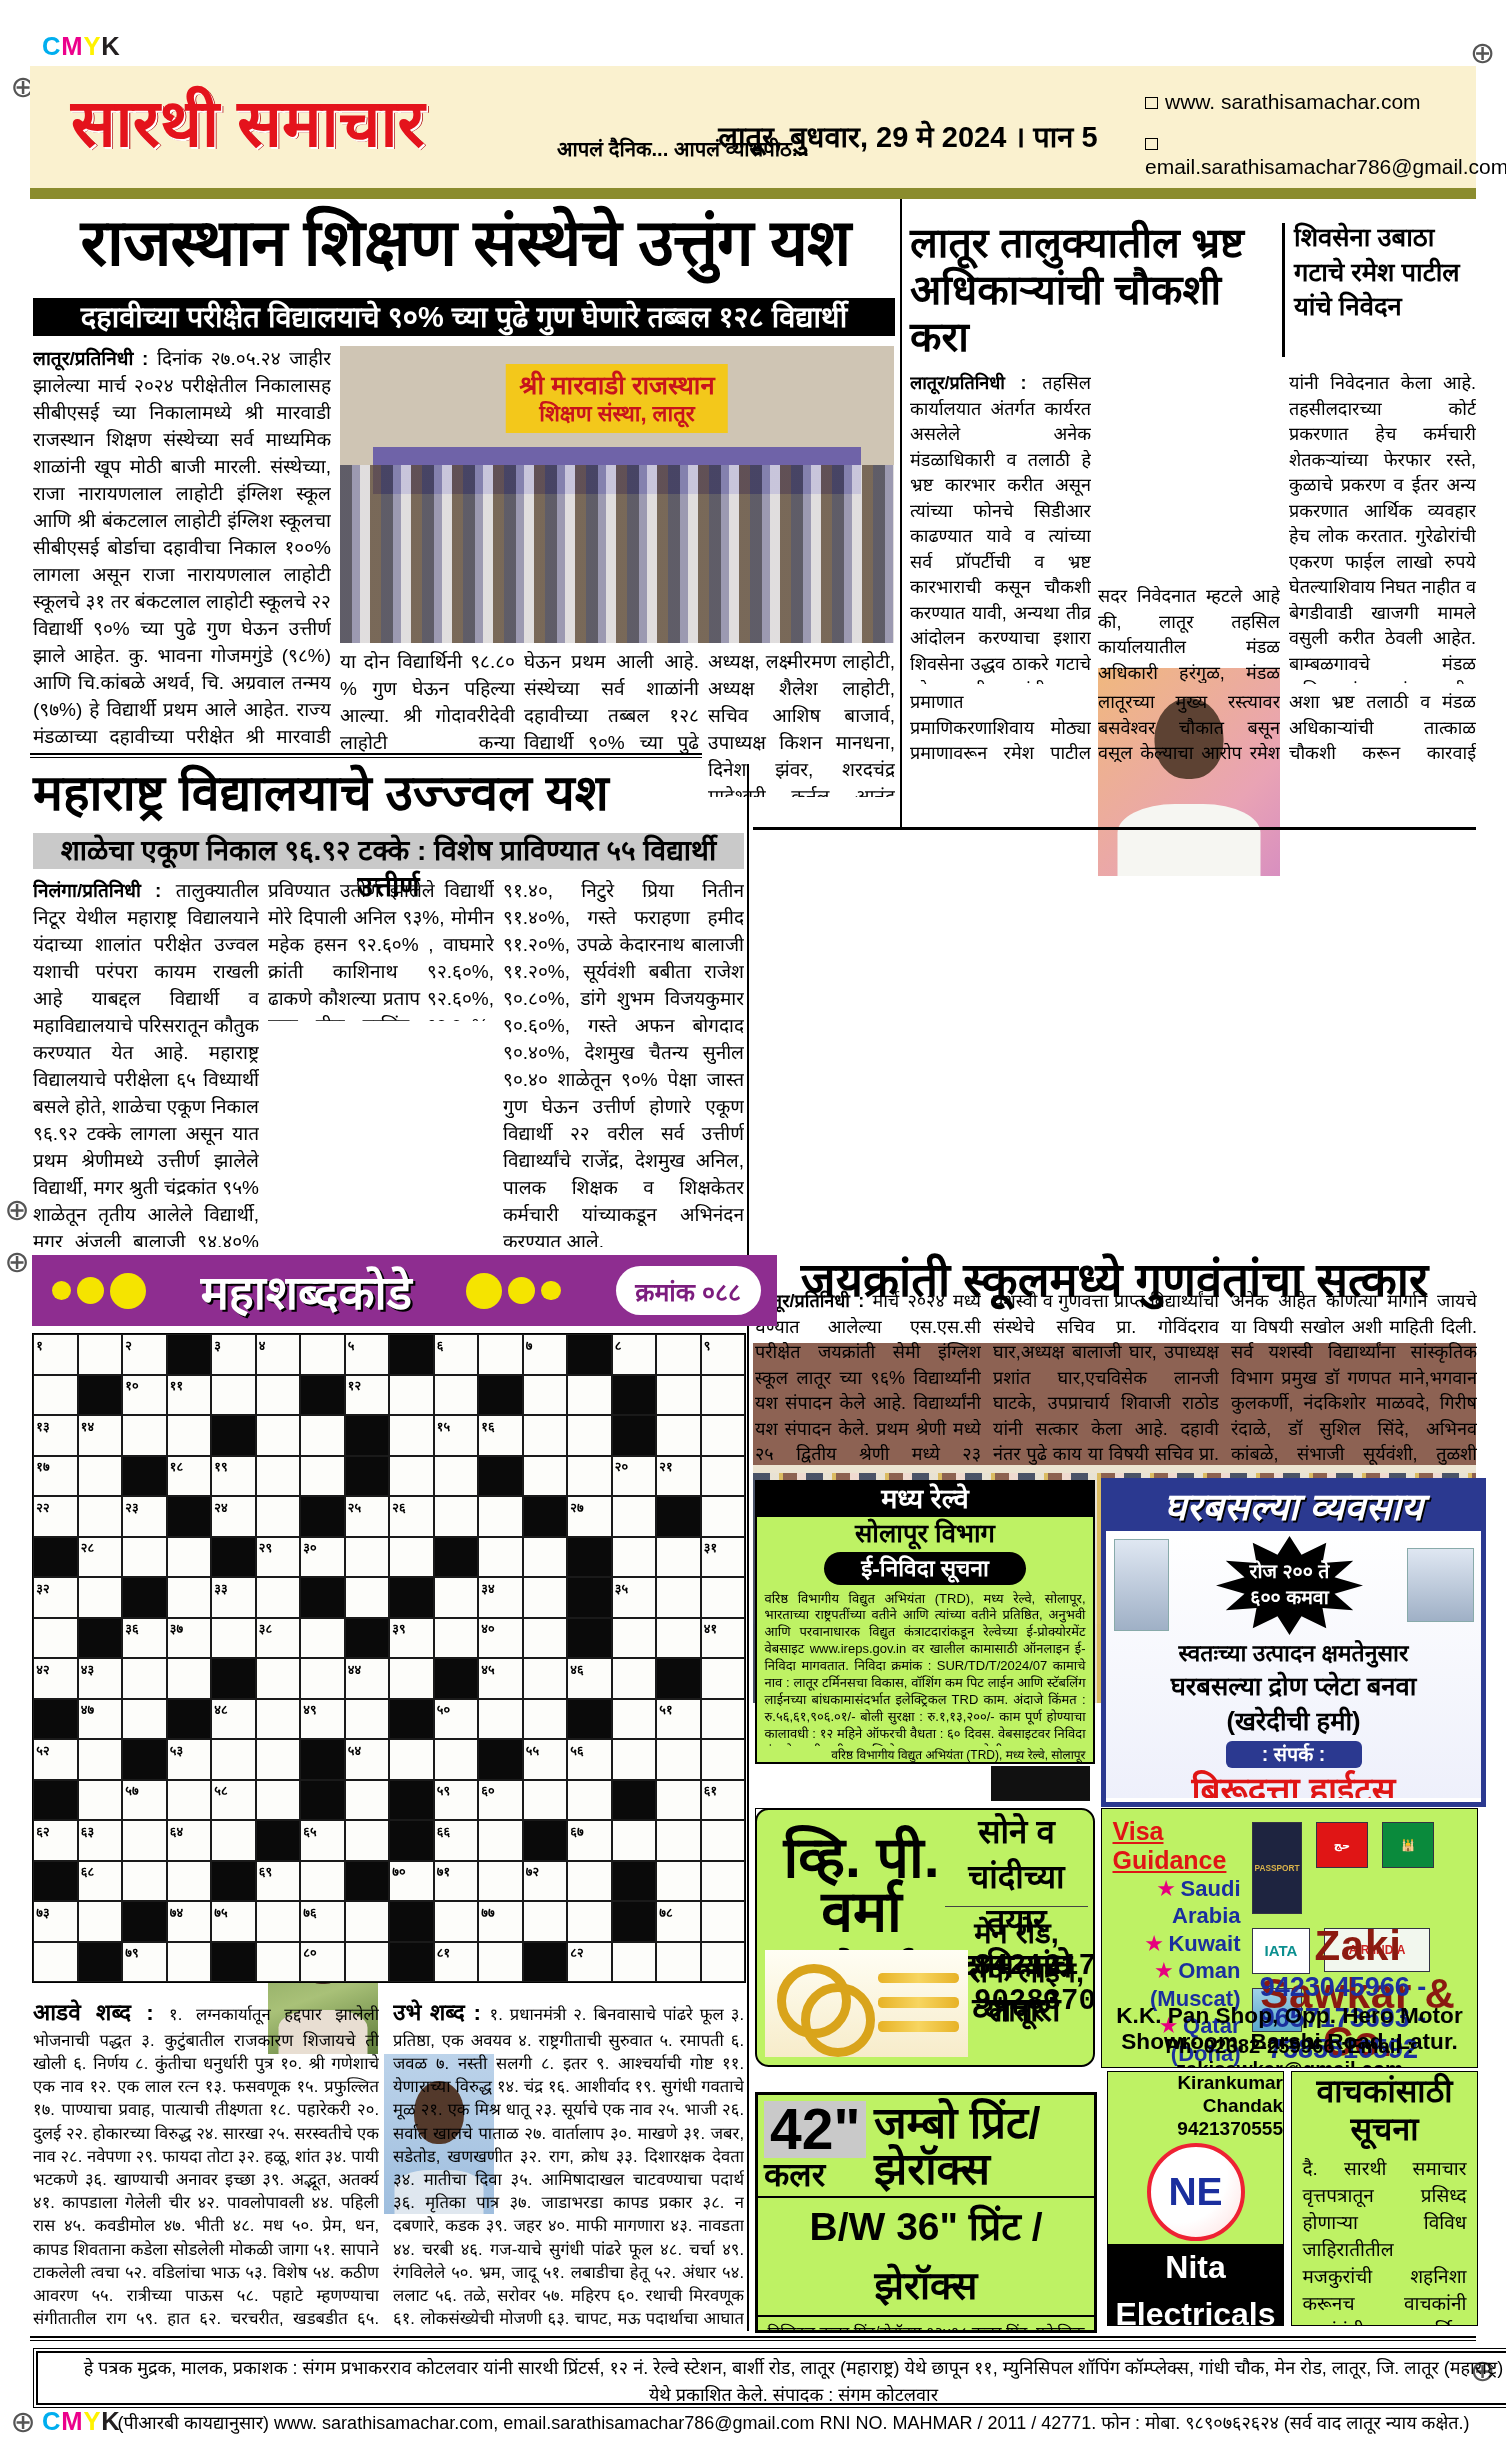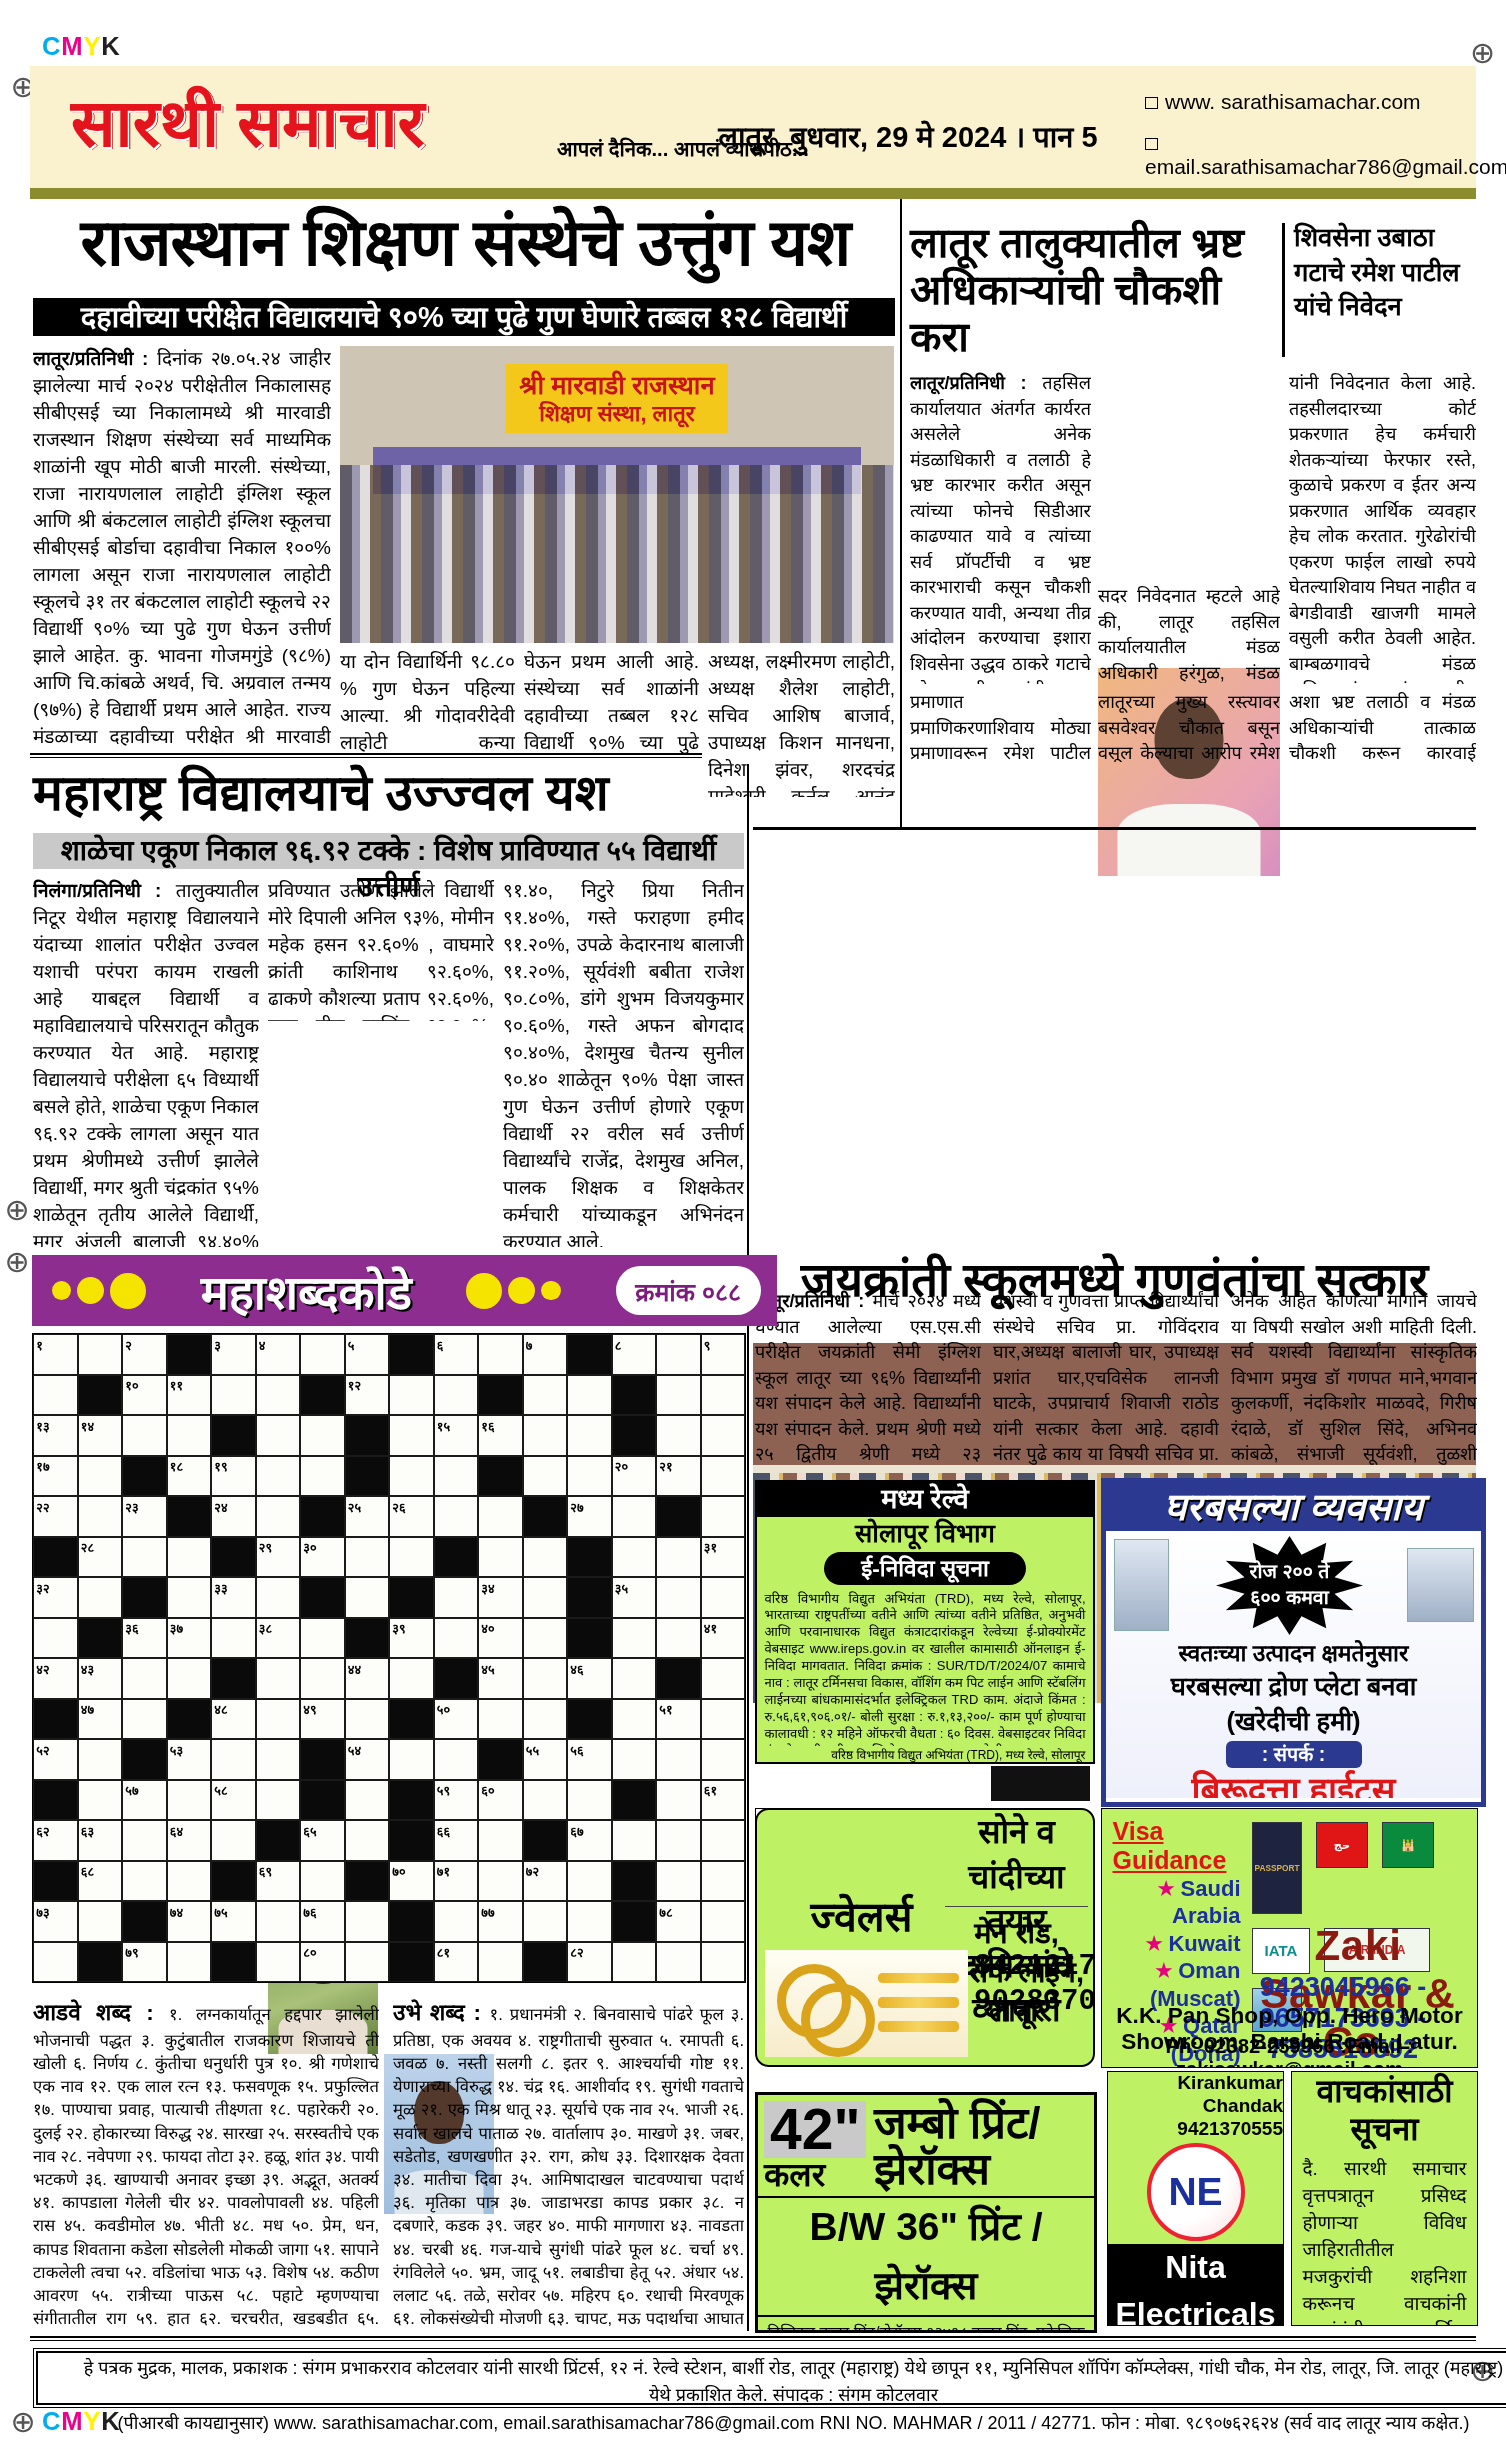--- a/index.html
+++ b/index.html
@@ -626,21 +626,21 @@
     <div class="rail-title">मध्य रेल्वे</div>
     <div class="rail-div">सोलापूर विभाग</div>
     <div class="rail-pill">ई-निविदा सूचना</div>
     <div class="rail-body" style="height:151px;overflow:hidden;">वरिष्ठ विभागीय विद्युत अभियंता (TRD), मध्य रेल्वे, सोलापूर, भारताच्या राष्ट्रपतींच्या वतीने आणि त्यांच्या वतीने प्रतिष्ठित, अनुभवी आणि परवानाधारक विद्युत कंत्राटदारांकडून रेल्वेच्या ई-प्रोक्योरमेंट वेबसाइट www.ireps.gov.in वर खालील कामासाठी ऑनलाइन ई-निविदा मागवतात. निविदा क्रमांक : SUR/TD/T/2024/07 कामाचे नाव : लातूर टर्मिनसचा विकास, वॉशिंग कम पिट लाईन आणि स्टॅबलिंग लाईनच्या बांधकामासंदर्भात इलेक्ट्रिकल TRD काम. अंदाजे किंमत : रु.५६,६१,९०६.०१/- बोली सुरक्षा : रु.१,१३,२००/- काम पूर्ण होण्याचा कालावधी : १२ महिने ऑफरची वैधता : ६० दिवस. वेबसाइटवर निविदा बंद होण्याची तारीख आणि वेळ : २०/०६/२०२४ रोजी १५.०० वाजता.</div>
     <div class="rail-sign">वरिष्ठ विभागीय विद्युत अभियंता (TRD), मध्य रेल्वे, सोलापूर</div>
   </div>
   <div class="abs strip" style="left:755px;top:1808px;width:229px;height:32px;">रेल्वे फाटक को बंद स्थिति में पार करना मना है</div>
   <div class="abs emblem" style="left:991px;top:1766px;width:99px;height:35px;"></div>
 
   <div class="abs adbox" style="left:755px;top:1808px;width:336px;height:255px;border-radius:13.6px;">
-    <div class="abs jw-name" style="left:10.5px;top:19.6px;width:188px;text-align:center;"><br><span style="font-size:41px;">ज्वेलर्स</span></div>
+    <div class="abs jw-name" style="left:10.5px;top:19.6px;width:188px;text-align:center;"><span>व्हि. पी. वर्मा</span><br><span style="font-size:41px;">ज्वेलर्स</span></div>
     <div class="abs jw-sub" style="left:188px;top:0;width:143px;text-align:center;"><span>सोने व चांदीच्या तयार</span> <span>दागिन्यांचे व्यापारी</span></div>
     <div class="abs jw-line" style="left:188px;top:96px;width:143px;text-align:center;">मेन रोड, सराफ लाईन, लातूर</div>
     <div class="abs jw-ph" style="left:217px;top:140px;"><span>8421217321</span><br><span>9028370870</span></div>
     <div class="abs gold" style="left:7.5px;top:140px;width:203px;height:107px;">
       <div class="ring" style="left:12px;top:13.6px;width:56px;height:56px;"></div>
       <div class="ring" style="left:36px;top:33px;width:56px;height:56px;"></div>
       <div class="bar3" style="left:113px;top:22.6px;width:81px;"></div>
       <div class="bar3" style="left:113px;top:47px;width:81px;"></div>
       <div class="bar3" style="left:113px;top:71px;width:81px;"></div>
     </div>

